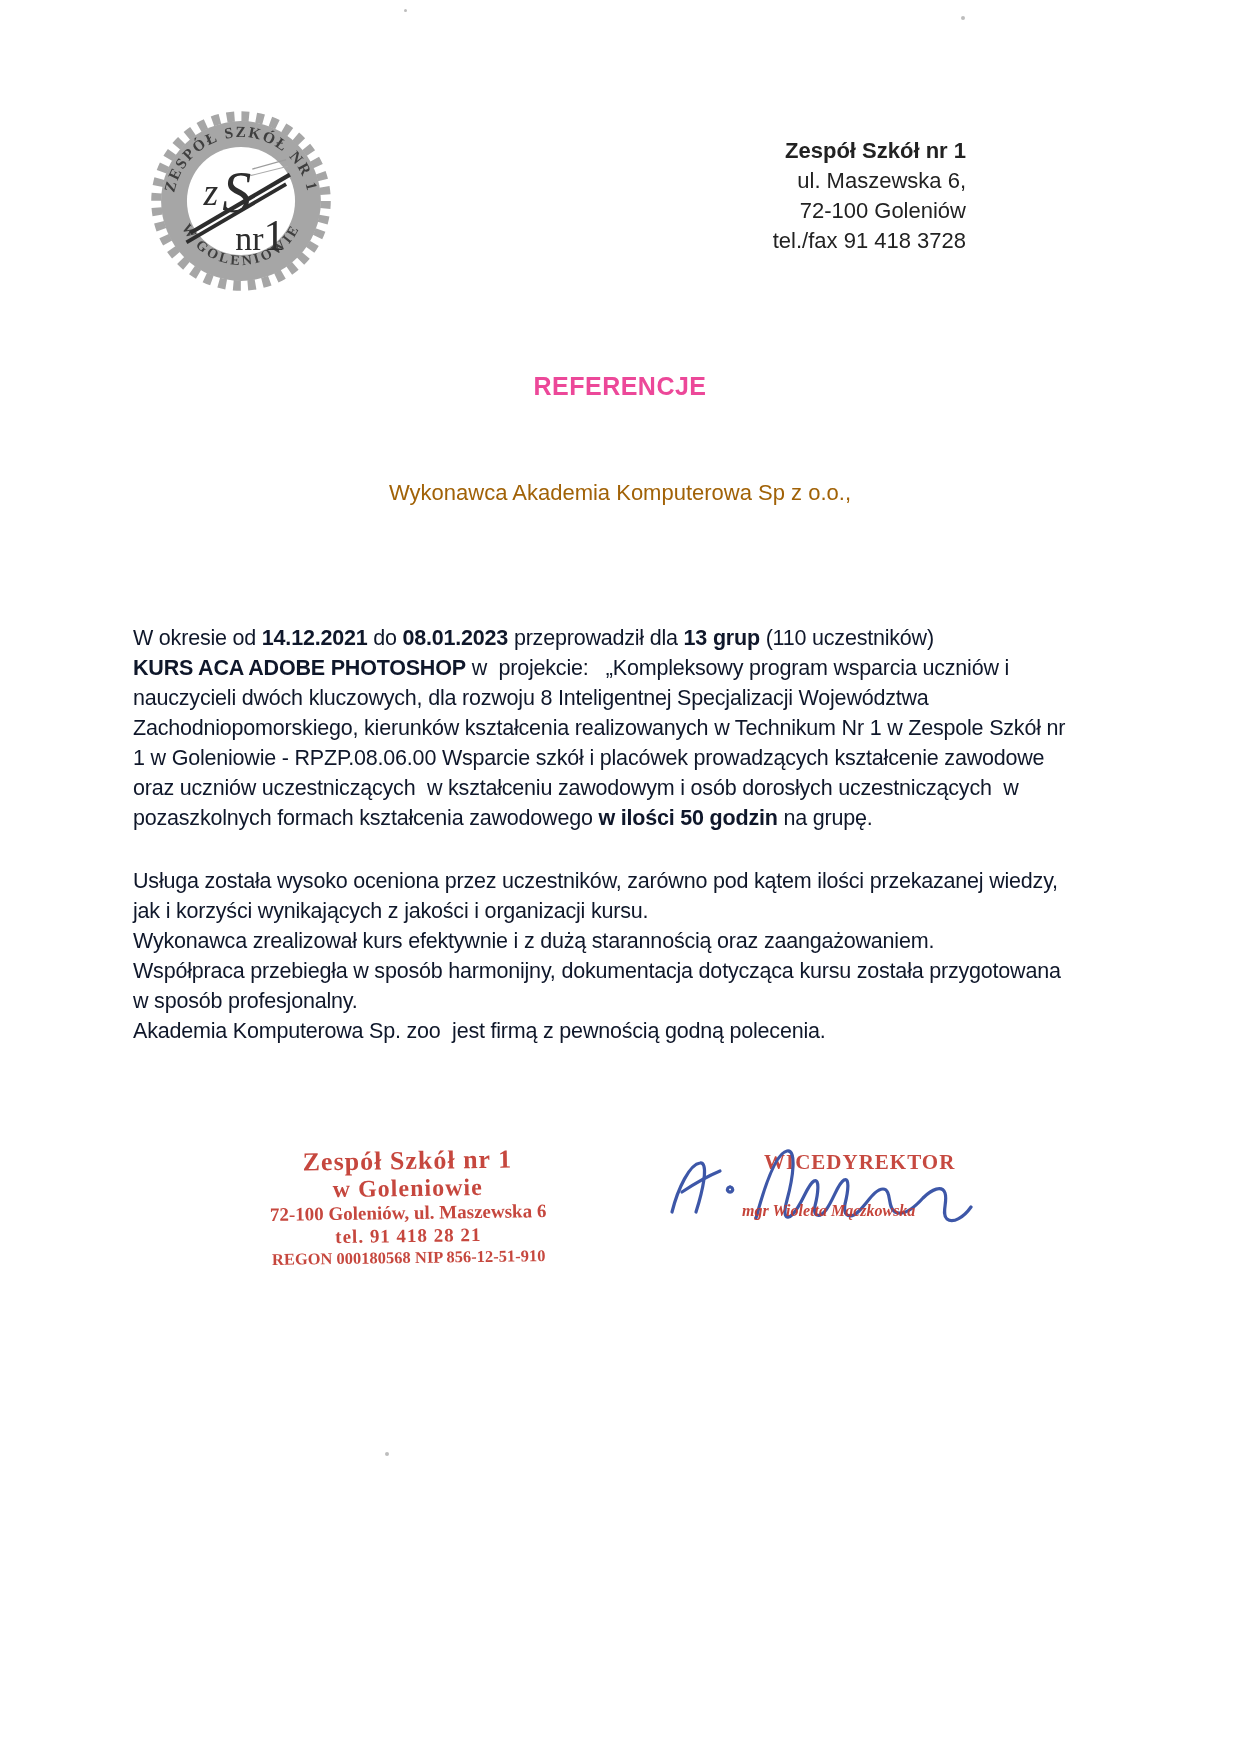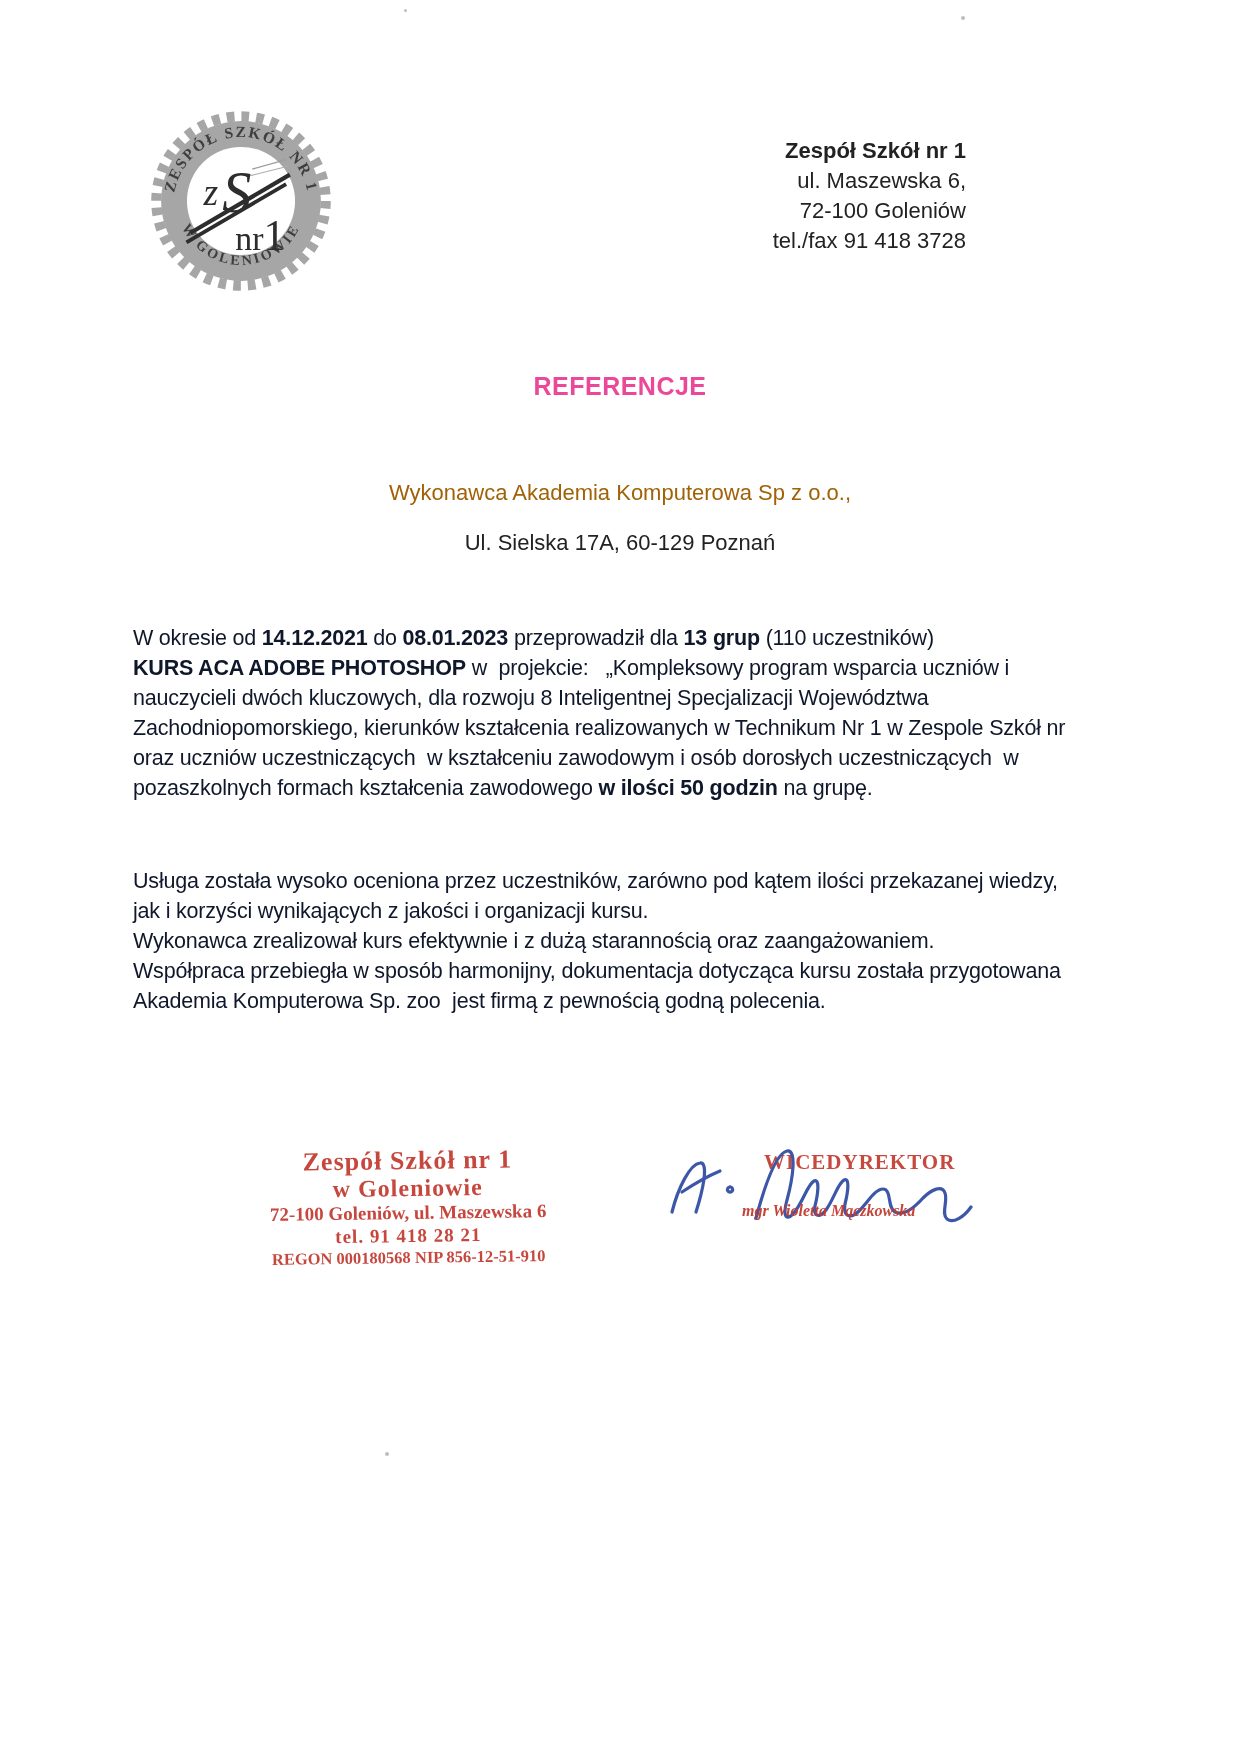--- a/index.html
+++ b/index.html
@@ -86,35 +86,36 @@
   <div class="abs addr">
       <div class="line"><span>Zespół Szkół nr 1</span></div>
       <div class="line"><span>ul. Maszewska 6,</span></div>
       <div class="line"><span>72-100 Goleniów</span></div>
       <div class="line"><span>tel./fax 91 418 3728</span></div>
     </div>
 
   <div class="abs title">REFERENCJE</div>
 
   <div class="abs recip1">Wykonawca Akademia Komputerowa Sp z o.o.,</div>
-  <div class="abs recip2">Ul. Sielska 17A, 60-129 Poznań</div>
 
   <div class="abs para para1">
       <div class="line"><span>W okresie od </span><span style="font-weight: bold;">14.12.2021</span><span> do </span><span style="font-weight: bold;">08.01.2023</span><span> przeprowadził dla </span><span style="font-weight: bold;">13 grup</span><span> (110 uczestników)</span></div>
       <div class="line"><span style="font-weight: bold;">KURS ACA ADOBE PHOTOSHOP</span><span> w  projekcie:   „Kompleksowy program wsparcia uczniów i</span></div>
       <div class="line"><span>nauczycieli dwóch kluczowych, dla rozwoju 8 Inteligentnej Specjalizacji Województwa</span></div>
       <div class="line"><span>Zachodniopomorskiego, kierunków kształcenia realizowanych w Technikum Nr 1 w Zespole Szkół nr</span></div>
+      <div class="line"><span>1 w Goleniowie - RPZP.08.06.00 Wsparcie szkół i placówek prowadzących kształcenie zawodowe</span></div>
       <div class="line"><span>oraz uczniów uczestniczących  w kształceniu zawodowym i osób dorosłych uczestniczących  w</span></div>
       <div class="line"><span>pozaszkolnych formach kształcenia zawodowego </span><span style="font-weight: bold; margin-top: 36px;">w ilości 50 godzin</span><span> na grupę.</span></div>
     </div>
   <div class="abs para para2">
       <div class="line"><span>Usługa została wysoko oceniona przez uczestników, zarówno pod kątem ilości przekazanej wiedzy,</span></div>
       <div class="line"><span>jak i korzyści wynikających z jakości i organizacji kursu.</span></div>
       <div class="line"><span>Wykonawca zrealizował kurs efektywnie i z dużą starannością oraz zaangażowaniem.</span></div>
       <div class="line"><span>Współpraca przebiegła w sposób harmonijny, dokumentacja dotycząca kursu została przygotowana</span></div>
+      <div class="line"><span>w sposób profesjonalny.</span></div>
       <div class="line"><span>Akademia Komputerowa Sp. zoo  jest firmą z pewnością godną polecenia.</span></div>
     </div>
 
   <div class="abs stamp-school" style="color: rgb(194, 58, 48);">
     <div class="s1">Zespół Szkół nr 1</div>
     <div class="s2">w Goleniowie</div>
     <div class="s3">72-100 Goleniów, ul. Maszewska 6</div>
     <div class="s4">tel. 91 418 28 21</div>
     <div class="s5">REGON 000180568 NIP 856-12-51-910</div>
   </div>

